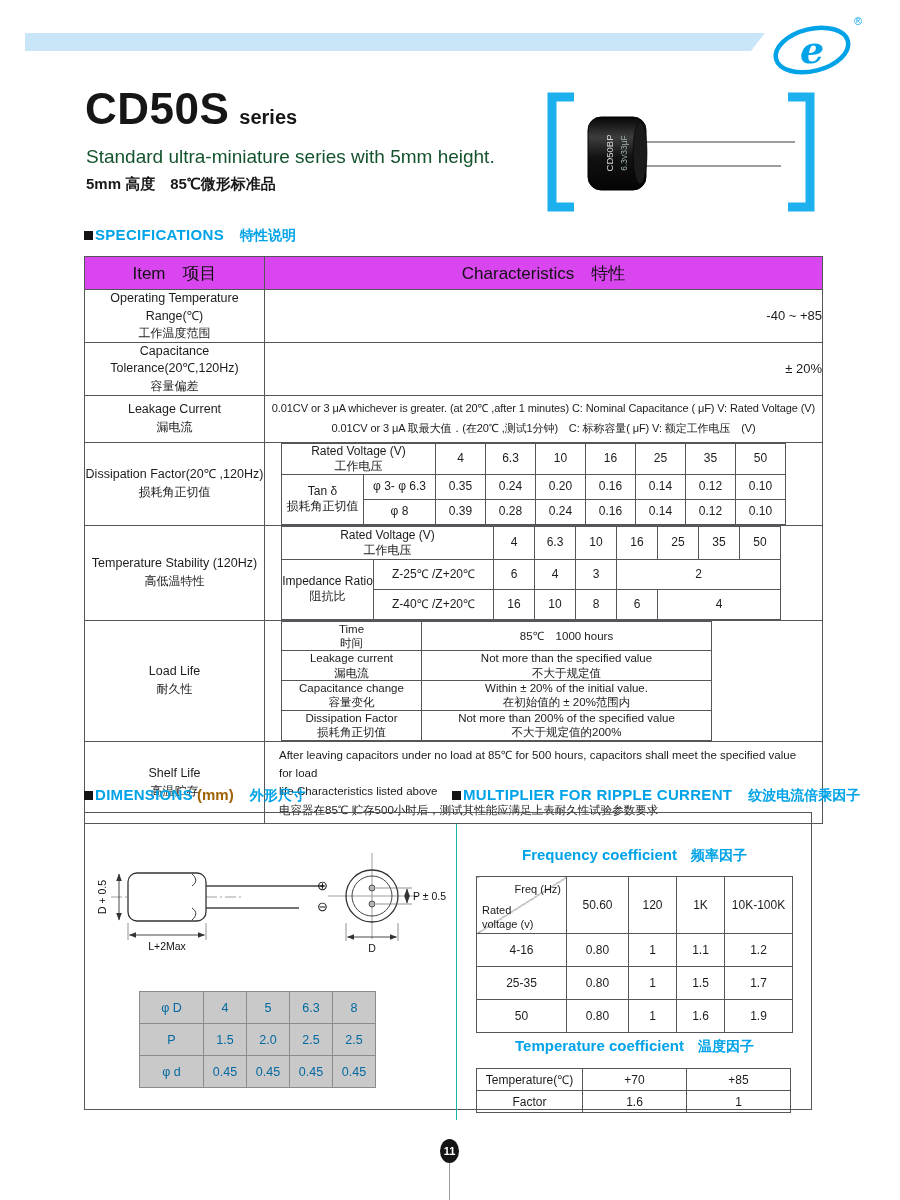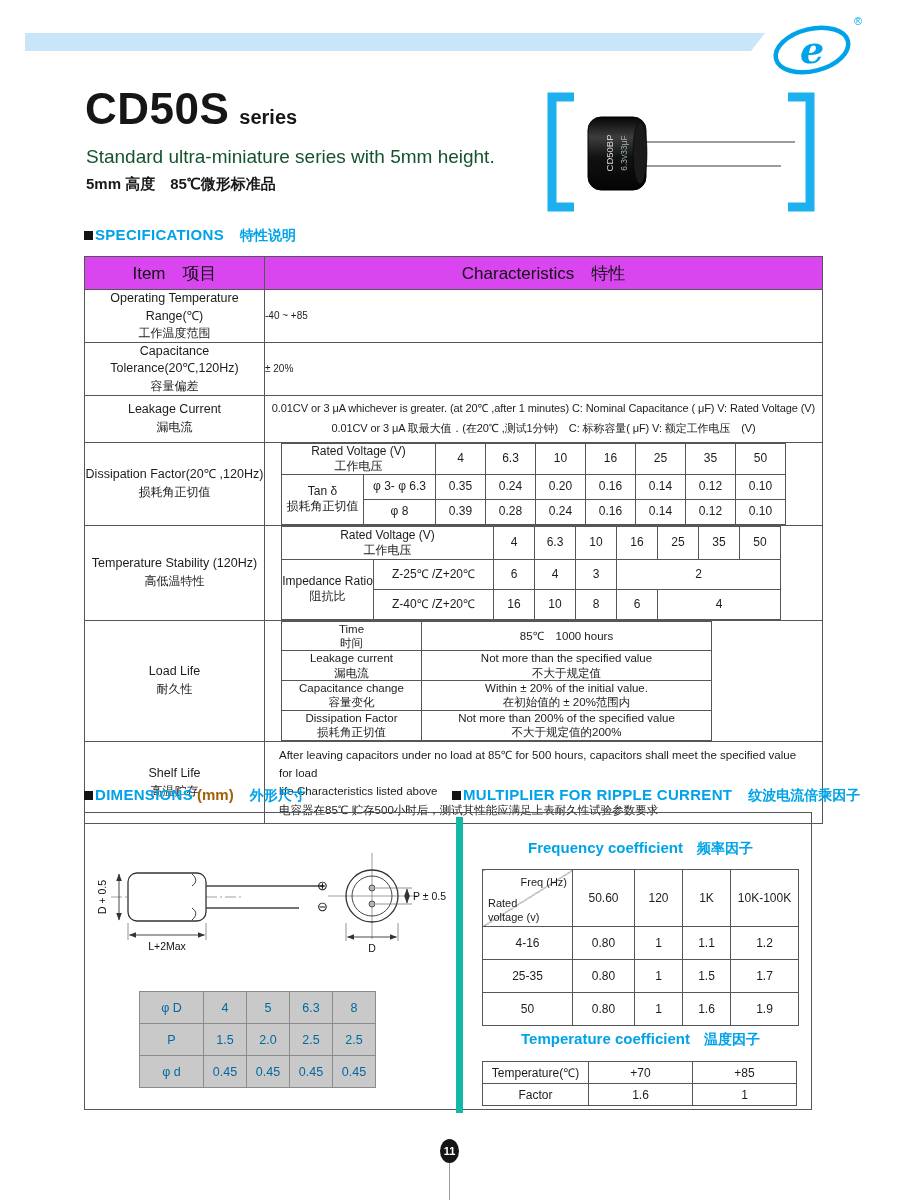--- a/index.html
+++ b/index.html
@@ -30,38 +30,38 @@
 
   table{border-collapse:collapse;}
   td,th{padding:0;}
 
   
   .spec{position:absolute;left:84px;top:256px;width:738px;table-layout:fixed;}
   .spec>tbody>tr>td,.spec>tbody>tr>th{border:1px solid #55565a;}
   .spec th{background:#d946ef;font-weight:normal;font-size:17px;height:32px;color:#111;}
   .lbl{text-align:center;vertical-align:middle;font-size:12.5px;line-height:1.4;}
   .lbl .cn{font-size:12px;}
-  .val{text-align:left;vertical-align:middle;font-size:10px;}
+  .val{text-align:right;vertical-align:middle;font-size:13px;}
   .val2{text-align:center;vertical-align:middle;font-size:11px;line-height:1.75;letter-spacing:-.1px;}
   .shelf{vertical-align:middle;font-size:11.5px;line-height:1.6;padding:4px 10px 4px 14px;}
 
   
   .inner{margin-left:16px;background:#fff;}
   .inner td{border:1px solid #55565a;text-align:center;font-size:12px;line-height:1.25;}
   .ihead{font-size:11.5px;}
   .diss td{height:24px;}
   .diss .hrow td{height:30px;}
   .imp td{height:29px;}
   .imp .hrow td{height:32px;}
   .ll td{height:28px;font-size:11.5px;}
 
   
   .panel{position:absolute;left:84px;top:812px;width:726px;height:296px;border:1px solid #55565a;}
   .panel-left{position:absolute;left:0;top:0;width:371px;height:100%;}
-  .panel-right{position:absolute;left:371px;top:4px;width:355px;height:100%;border-left:7px solid #14b8a6;}
+  .panel-right{position:absolute;left:371px;top:11px;width:355px;height:100%;border-left:1px solid #14b8a6;}
   .drawing{position:absolute;left:6px;top:26px;}
   .gray{position:absolute;left:54px;top:178px;table-layout:fixed;}
   .gray td{background:#c9c9c9;border:1px solid #8b8b8b;height:31px;text-align:center;font-size:12.5px;color:#0369a1;}
 
   .coef-title{position:absolute;width:100%;text-align:center;font-size:15px;font-weight:bold;color:#00a3e8;white-space:nowrap;}
   .coef-title .cn2{font-size:14px;margin-left:14px;}
   .freq{position:absolute;left:19px;top:52px;width:316px;table-layout:fixed;}
   .freq td{border:1px solid #55565a;text-align:center;font-size:12px;}
   .freq .drow td{height:32px;}
   .corner{position:relative;height:56px;

